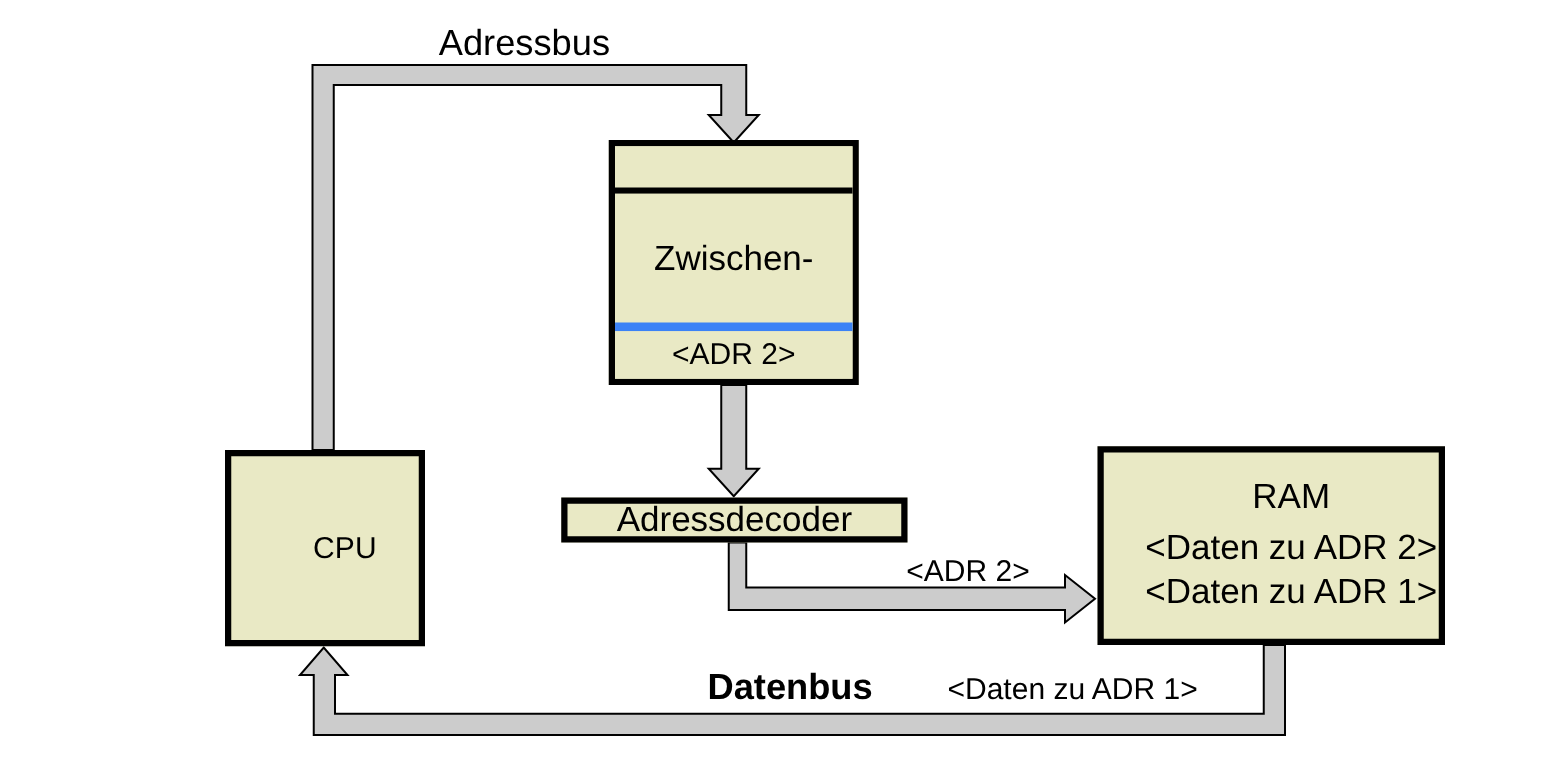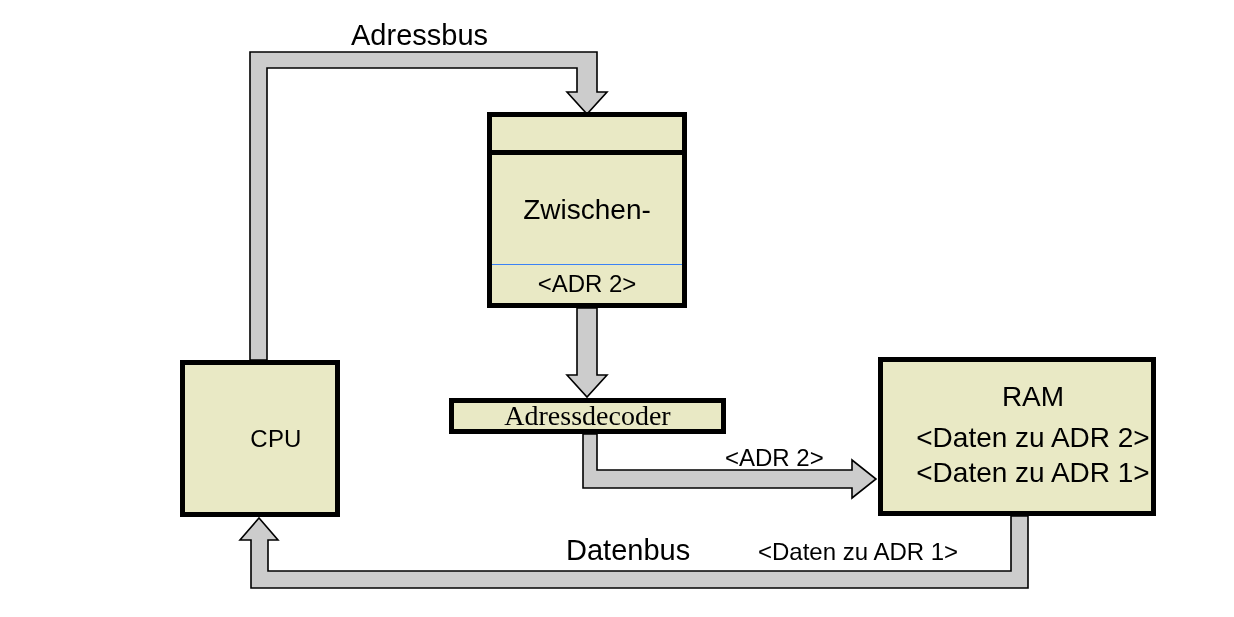--- a/index.html
+++ b/index.html
@@ -43,36 +43,35 @@
     align-items: center; justify-content: center;
   }
   .box-ram {
     left: 832px; top: 357px; width: 278px; height: 159px;
     align-items: center; justify-content: center;
   }
   .box-decoder {
     left: 403px; top: 398px; width: 277px; height: 36px;
     align-items: center; justify-content: center;
     padding: 0 3px;
-    font-family: Liberation Serif, serif;
   }
   .box-latch {
     left: 441px; top: 112px; width: 200px; height: 196px;
     padding: 0;
     justify-content: flex-start;
   }
   .latch-sec {
     background: #E9E9C5;
     display: flex;
     align-items: center;
     justify-content: center;
     box-sizing: border-box;
   }
   .latch-top    { height: 38px; border-bottom: 5px solid #000000; }
-  .latch-middle { flex: 1 1 auto; border-bottom: 1px solid #3b82f6; flex-direction: column; }
+  .latch-middle { flex: 1 1 auto; border-bottom: 7px solid #3b82f6; flex-direction: column; }
   .latch-bottom { height: 38px; }
 
   .lbl-cpu {
     font-size: 24px;
     line-height: 1;
     letter-spacing: 0.2px;
   }
   .lbl-ram-title {
     font-size: 28px;
     line-height: 1;
@@ -97,21 +96,21 @@
   }
 
   
   .flabel {
     position: absolute;
     white-space: nowrap;
     line-height: 1;
     color: #000000;
   }
   .lbl-adressbus { left: 305px; top: 21px;  font-size: 29px; }
-  .lbl-datenbus  { left: 520px; top: 536px; font-size: 29px; }
+  .lbl-datenbus  { left: 520px; top: 536px; font-size: 29px; font-weight: bold; }
   .lbl-daten1    { left: 712px; top: 540px; font-size: 24px; }
   .lbl-adr2-wire { left: 679px; top: 446px; font-size: 24px; }
 </style>
 </head>
 <body>
 
 <div id="canvas">
 
   <svg class="layer" viewBox="0 0 1234 617">
 

